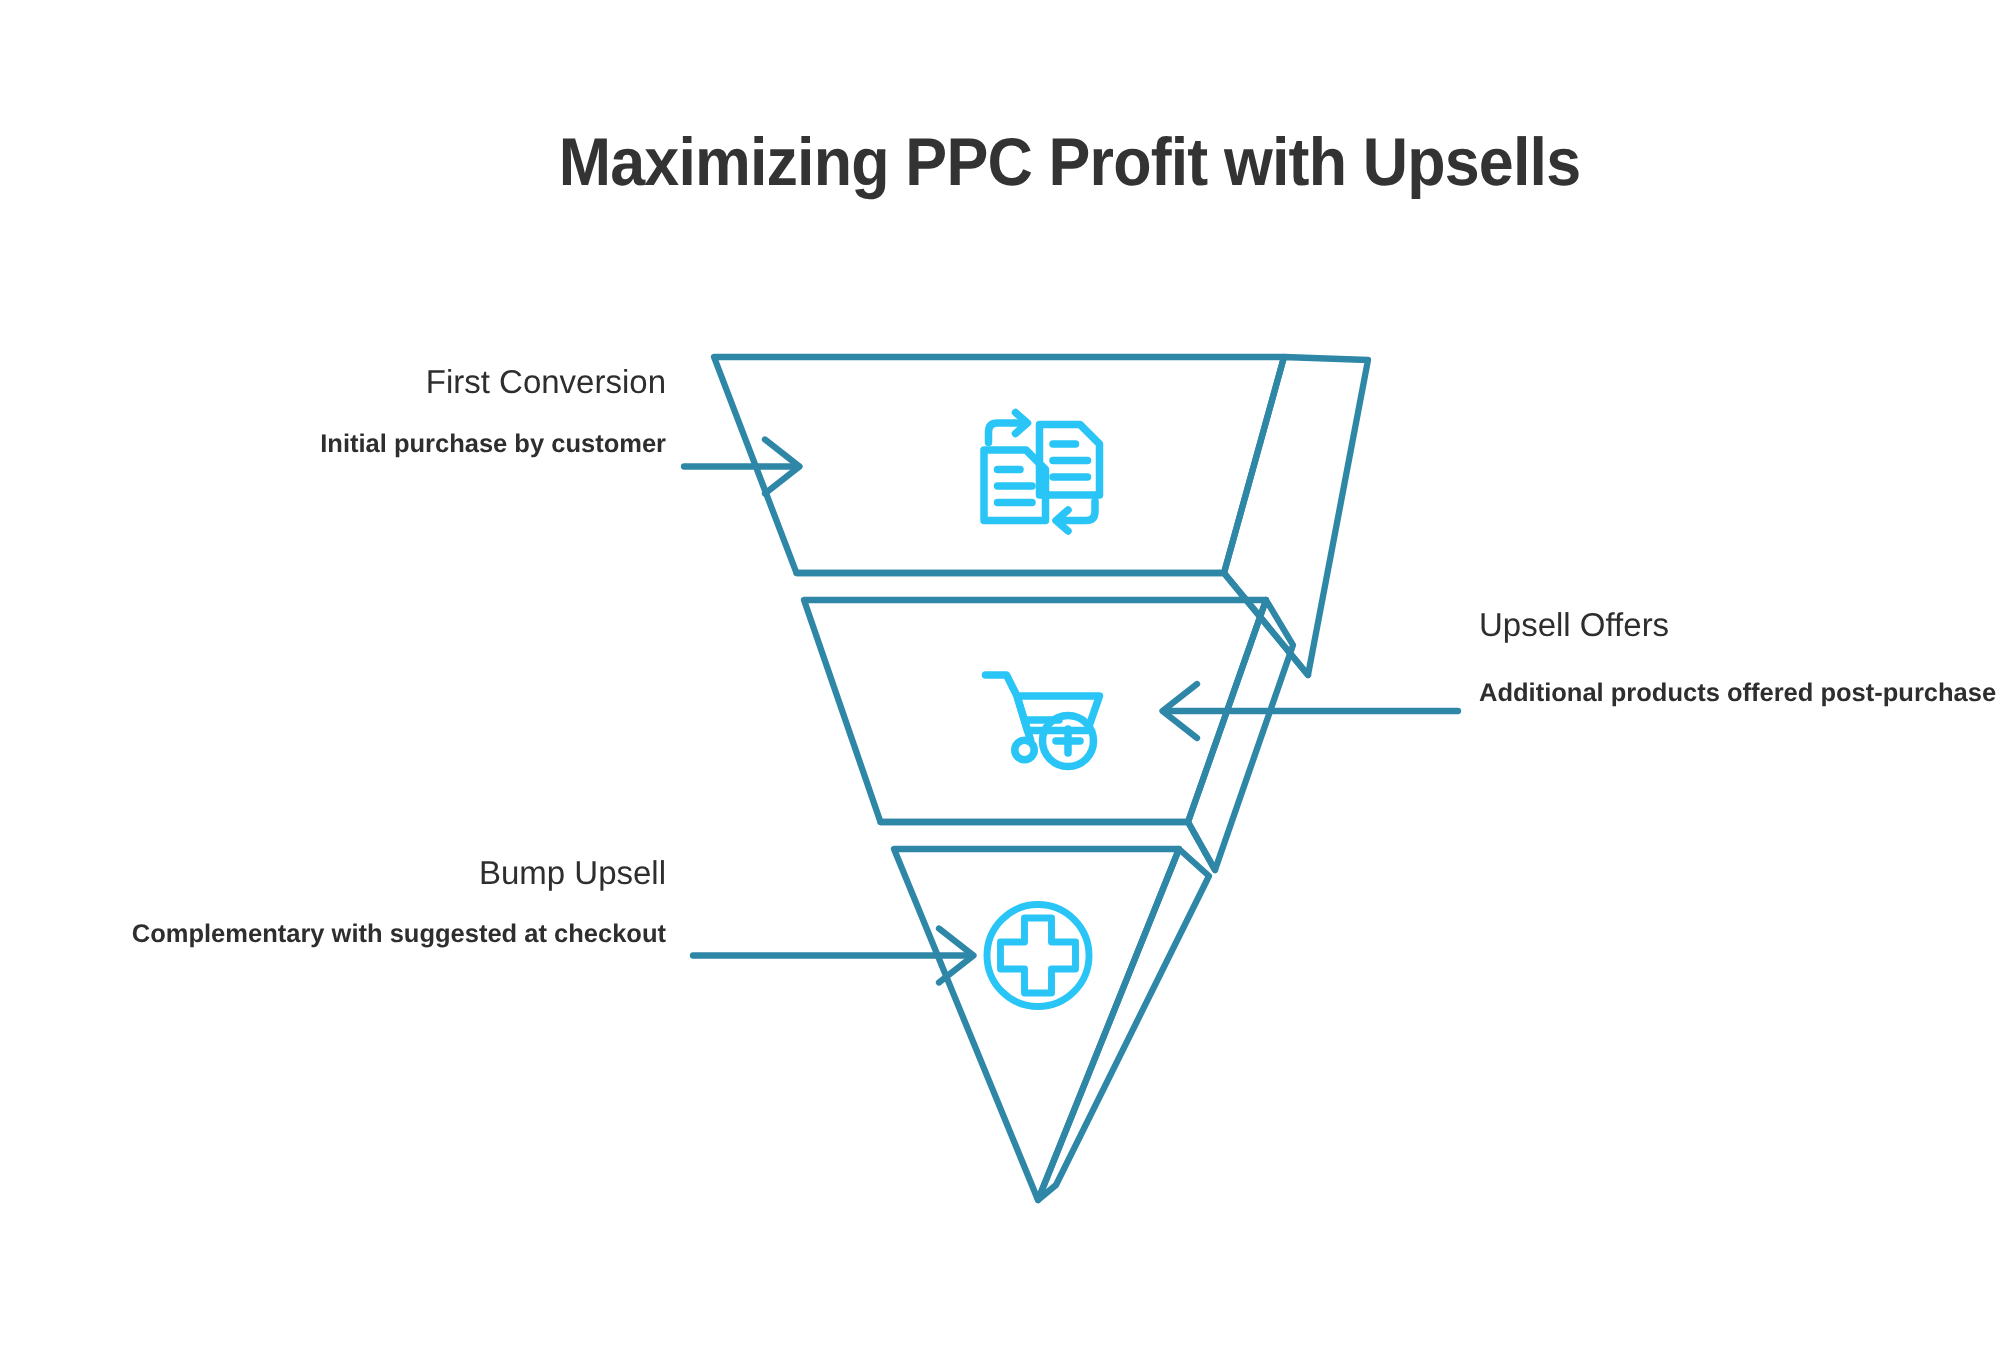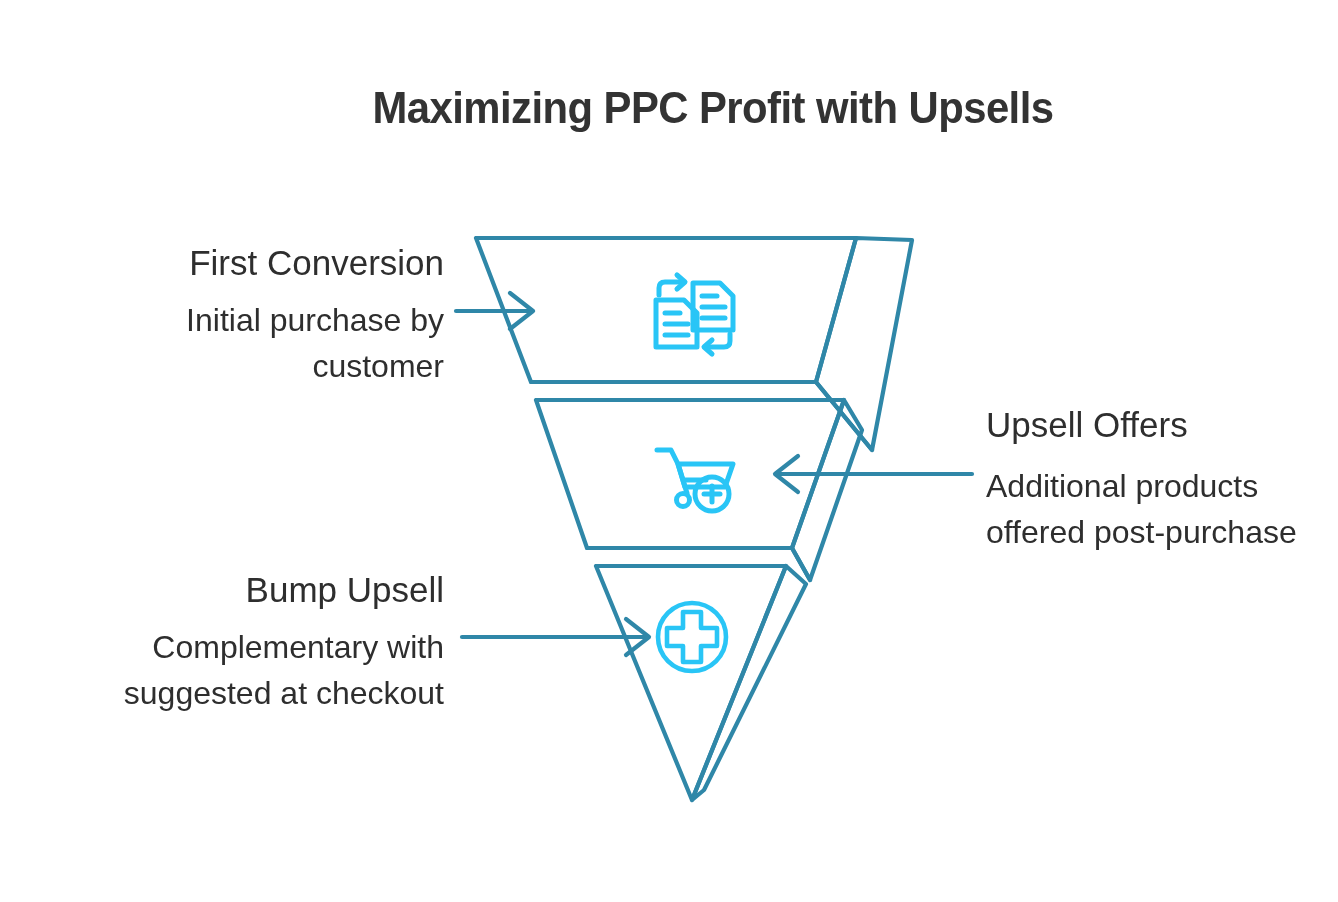--- a/index.html
+++ b/index.html
@@ -46,29 +46,29 @@
     position: absolute;
     top: 0;
     left: 0;
     width: 1338px;
     height: 902px;
   }
 
   
   .callout { position: absolute; }
   .callout .c-title {
-    font-size: 35px;
+    font-size: 22px;
     font-weight: normal;
     color: #2e2e2e;
     line-height: 1.12;
     white-space: nowrap;
   }
   .callout .c-desc {
-    font-size: 32px;
-    font-weight: normal;
+    font-size: 17px;
+    font-weight: bold;
     color: #2e2e2e;
     line-height: 1.42;
     margin-top: 14px;
   }
 
   .callout-left  { text-align: right; }
   .callout-right { text-align: left; }
 
   #callout-first    { left: 40px;  top: 243px;  width: 360px; }
   #callout-bump     { left: 40px;  top: 570px;  width: 360px; }

